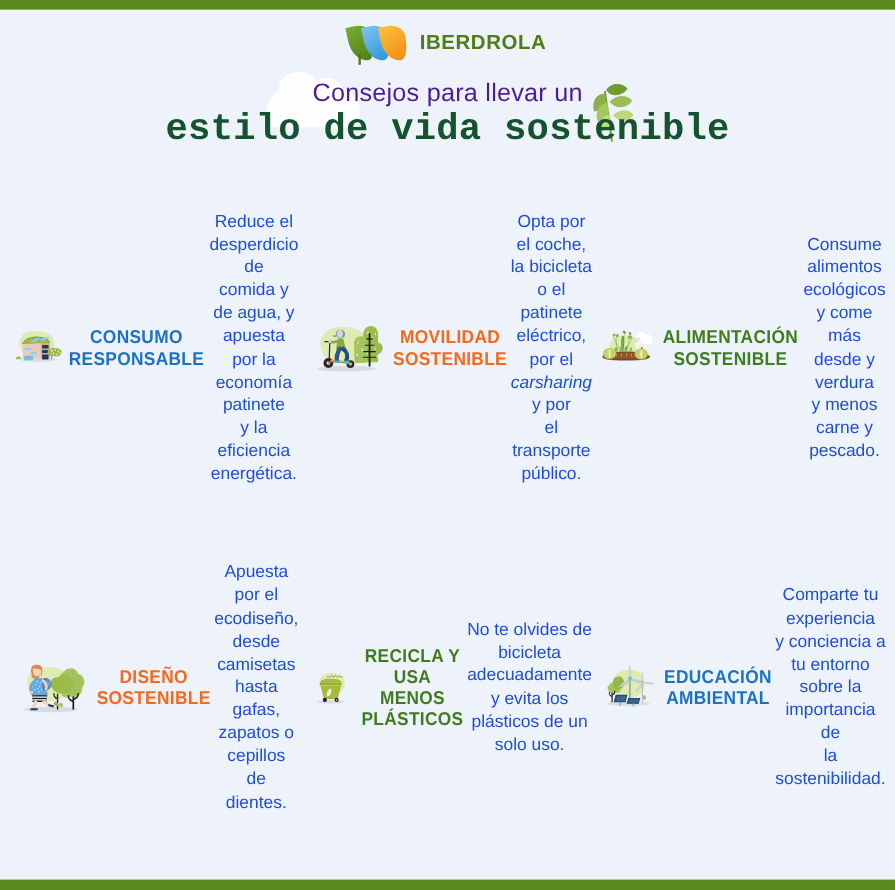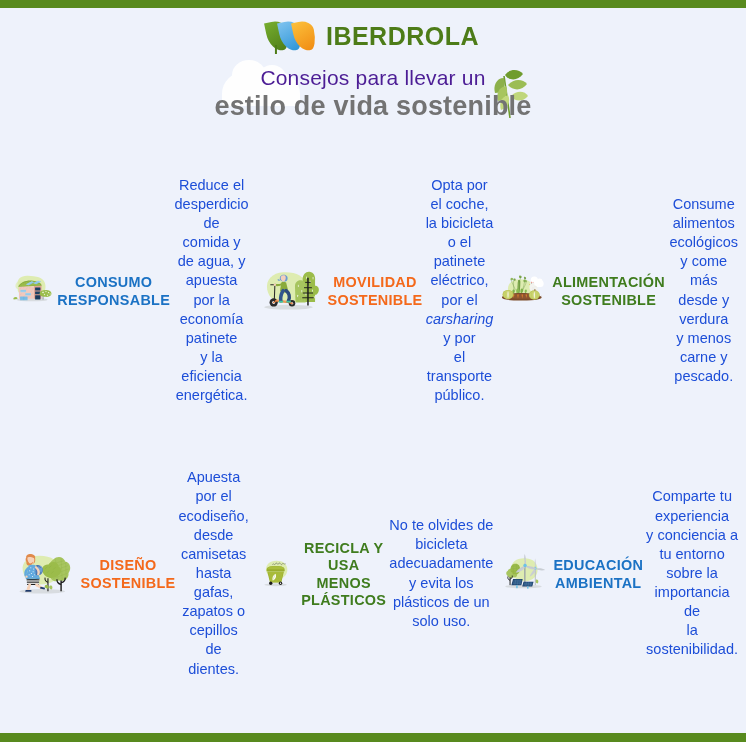--- a/index.html
+++ b/index.html
@@ -47,21 +47,21 @@
   .leafmark.g { left: 0;  top: 2px; background: linear-gradient(160deg,#76ad2e,#4d7c18); }
   .leafmark.b { left: 13px; top: 2px; background: linear-gradient(160deg,#7fc3ef,#2a93d6); }
   .leafmark.o { left: 27px; top: 2px; background: linear-gradient(160deg,#fcc03a,#f08a12); }
   .leafstem {
     position: absolute;
     left: 8px; top: 26px;
     width: 2px; height: 9px;
     background: #4d7c18;
   }
   .logo-word {
-    font-size: 25px;
+    font-size: 17px;
     font-weight: bold;
     color: #4d7c18;
     letter-spacing: 0.5px;
   }
 
   .title-zone {
     position: absolute;
     top: 58px; left: 0; right: 0;
     text-align: center;
   }
@@ -91,24 +91,25 @@
   }
   .title-line1 {
     position: relative;
     font-size: 21px;
     color: #4c1d95;
     letter-spacing: 0.2px;
     margin-bottom: 1px;
   }
   .title-line2 {
     position: relative;
-    font-size: 27px;
+    font-size: 31px;
     font-weight: bold;
-    color: #737373;
+    color: #14532d;
     letter-spacing: 0.2px;
+    font-family: Liberation Mono, monospace;
   }
   .sprig {
     position: absolute;
     right: 218px; top: 0px;
     width: 36px; height: 54px;
     pointer-events: none;
   }
 
   
   .grid {

